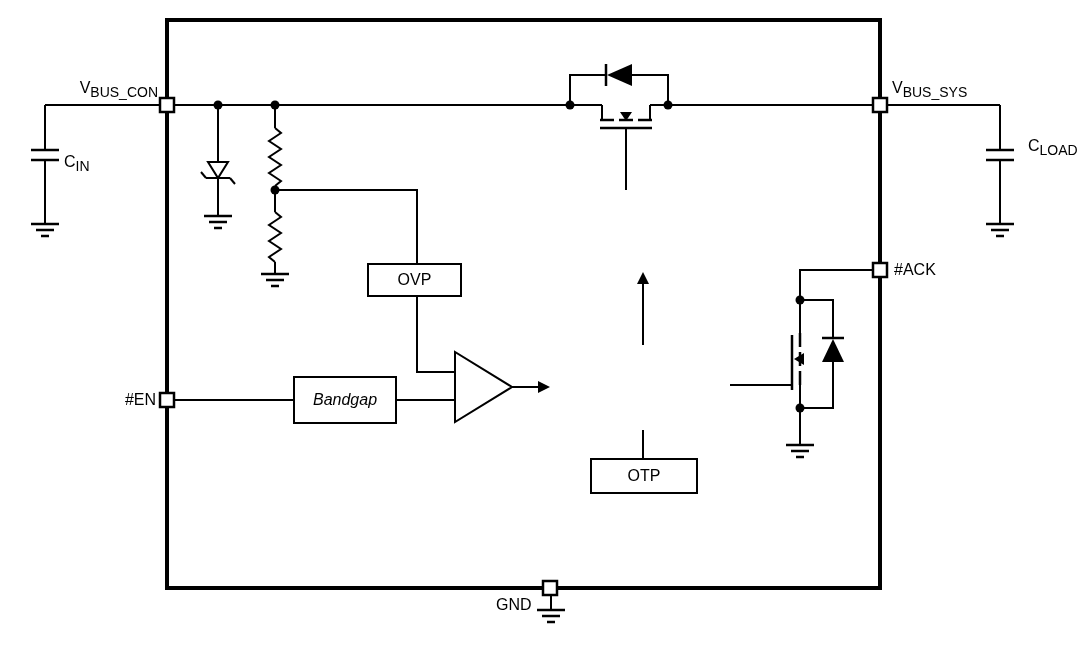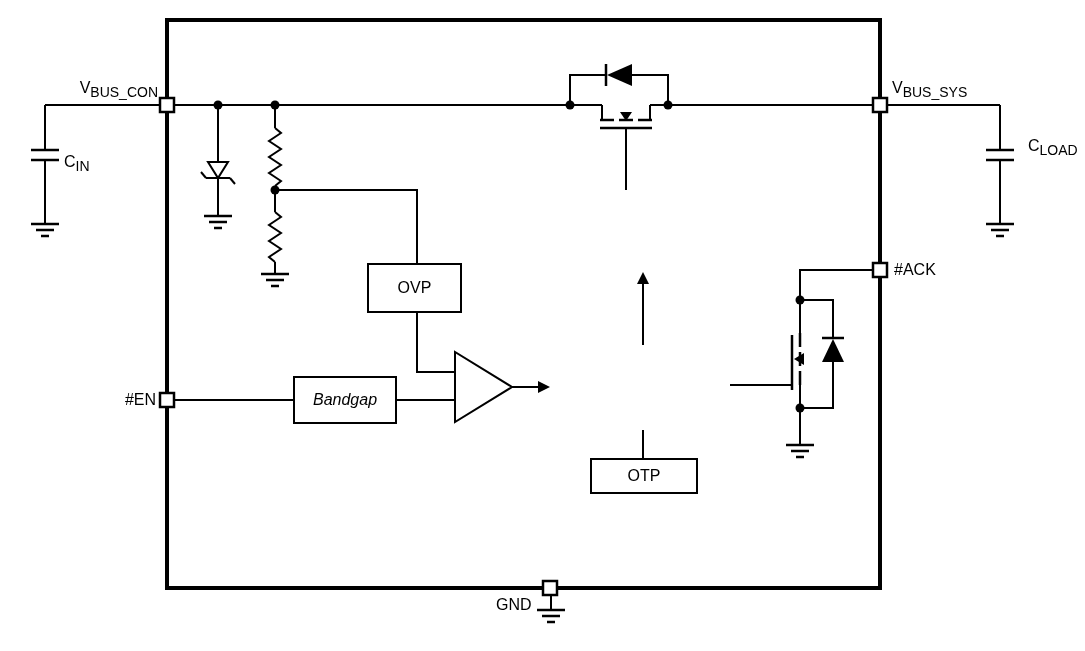--- a/index.html
+++ b/index.html
@@ -179,21 +179,21 @@
 
     <g fill="#fff" stroke="#000" stroke-width="2.5">
       <rect x="160" y="98" width="14" height="14"></rect>
       <rect x="873" y="98" width="14" height="14"></rect>
       <rect x="873" y="263" width="14" height="14"></rect>
       <rect x="160" y="393" width="14" height="14"></rect>
       <rect x="543" y="581" width="14" height="14"></rect>
     </g>
   </svg>
 
-  <div class="block" style="left:367px;top:263px;width:95px;height:50px;">
+  <div class="block" style="left:367px;top:263px;width:95px;height:34px;">
     <span>OVP</span>
   </div>
   <div class="block" style="left:293px;top:376px;width:104px;height:48px;font-style:italic;">
     <span>Bandgap</span>
   </div>
   <div class="block" style="left:590px;top:458px;width:108px;height:36px;">
     <span>OTP</span>
   </div>
 
   <div class="lbl ra" style="left:72px;top:79px;width:86px;">

